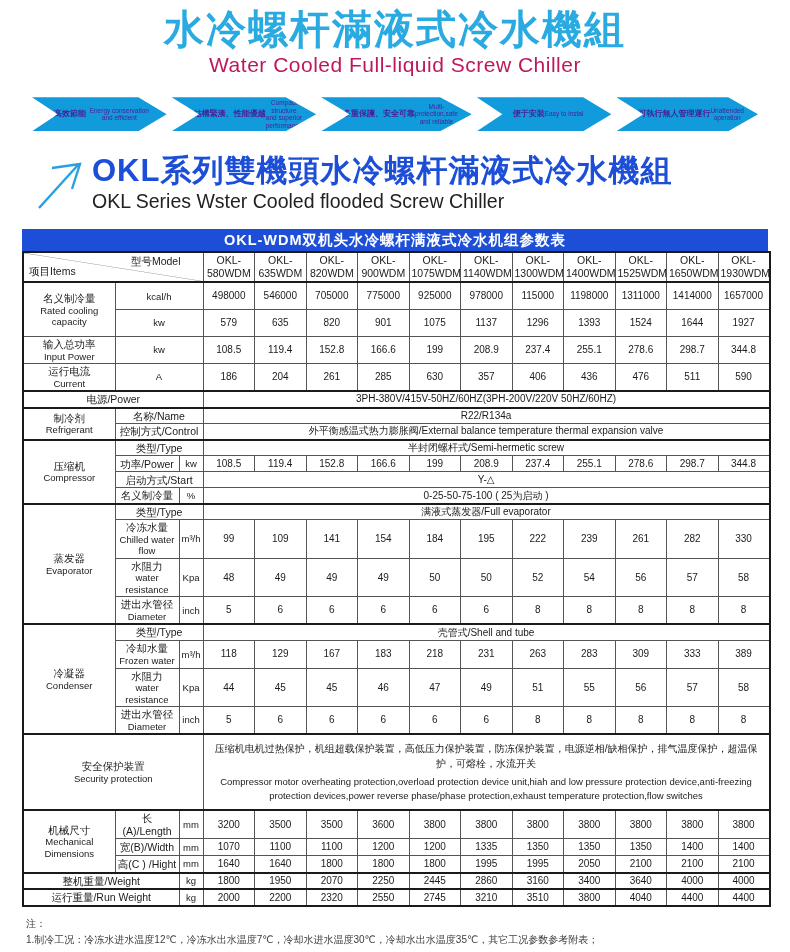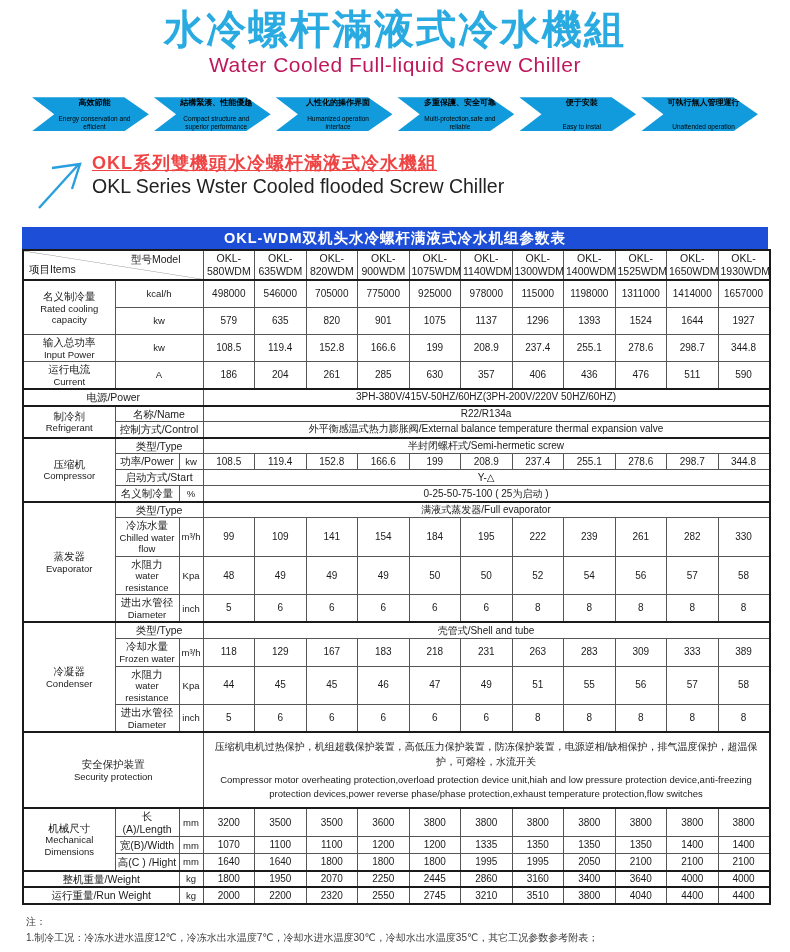--- a/index.html
+++ b/index.html
@@ -18,33 +18,33 @@
   .main-sub {
     margin:0; text-align:center; color:#be185d; font-size:21px; font-weight:normal;
     letter-spacing:0.5px; line-height:1.2;
   }
 
   
   .badges {
     margin:20px 32px 0 32px; display:flex; gap:5px; height:34px;
   }
   .badge {
-    flex:1 1 0; background:#119bdd; color:#000000; position:relative;
+    flex:1 1 0; background:#119bdd; color:#4c1d95; position:relative;
     clip-path:polygon(0% 0%, 79% 0%, 100% 50%, 79% 100%, 0% 100%, 19% 50%);
-    display:flex; flex-direction:column; justify-content:space-between; align-items:center;
+    display:flex; justify-content:center; align-items:center;
     padding:1px 14px 1px 22px; text-align:center;
   }
   .badge .b-cn { font-size:8px; font-weight:bold; line-height:1.2; white-space:nowrap; }
   .badge .b-en { font-size:6.5px; line-height:1.15; }
 
   
   .section-head { margin:22px 0 0 34px; display:flex; align-items:flex-start; }
   .section-head svg { margin-top:2px; }
   .sh-text { margin-left:8px; }
-  .sh-cn { font-size:18px; font-weight:bold; color:#ef4444; letter-spacing:1px; line-height:1.15;text-decoration:underline; }
+  .sh-cn { font-size:31px; font-weight:bold; color:#1d4ed8; letter-spacing:1px; line-height:1.15; }
   .sh-en { font-size:19.5px; color:#222; line-height:1.25; }
 
   
   .tbl-title {
     margin:16px 22px 0 22px; height:22px; line-height:22px; background:#1d4ed8;
     color:#fff; text-align:center; font-size:14.5px; font-weight:bold; letter-spacing:1px;
   }
   table.spec {
     margin-left:22px; width:746px; border-collapse:collapse; table-layout:fixed;
     border:2px solid #1a1a1a;
@@ -79,24 +79,20 @@
   <div class="main-sub">Water Cooled Full-liquid Screw Chiller</div>
 
   <div class="badges">
       <div class="badge">
         <span class="b-cn">高效節能</span>
         <span class="b-en">Energy conservation and efficient</span>
       </div>
       <div class="badge">
         <span class="b-cn">結構緊湊、性能優越</span>
         <span class="b-en">Compact structure and superior performance</span>
-      </div>
-      <div class="badge">
-        <span class="b-cn">人性化的操作界面</span>
-        <span class="b-en">Humanized operation interface</span>
       </div>
       <div class="badge">
         <span class="b-cn">多重保護、安全可靠</span>
         <span class="b-en">Multi-protection,safe and reliable</span>
       </div>
       <div class="badge">
         <span class="b-cn">便于安裝</span>
         <span class="b-en">Easy to instal</span>
       </div>
       <div class="badge">

